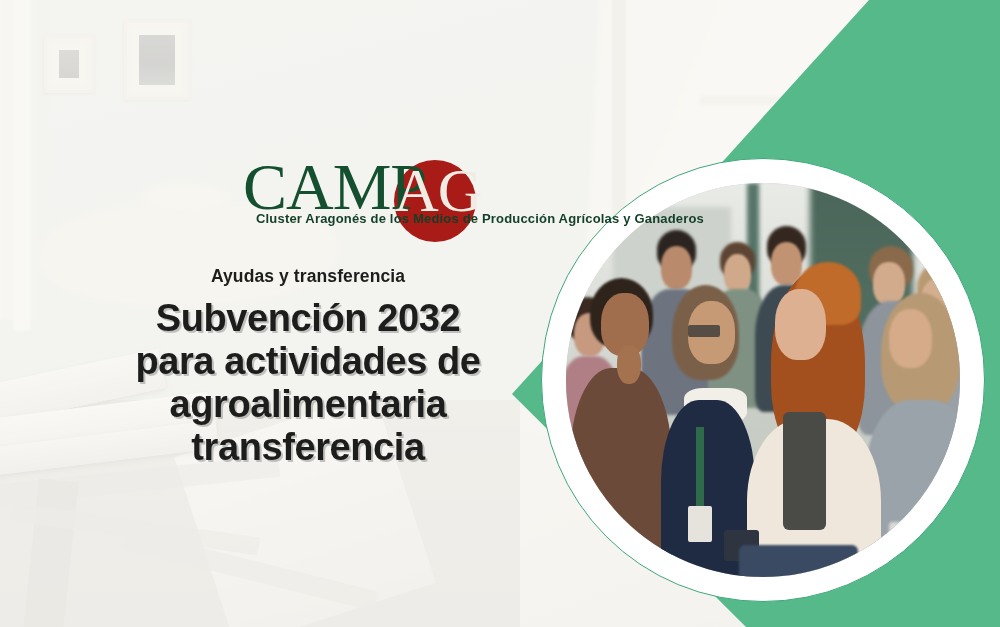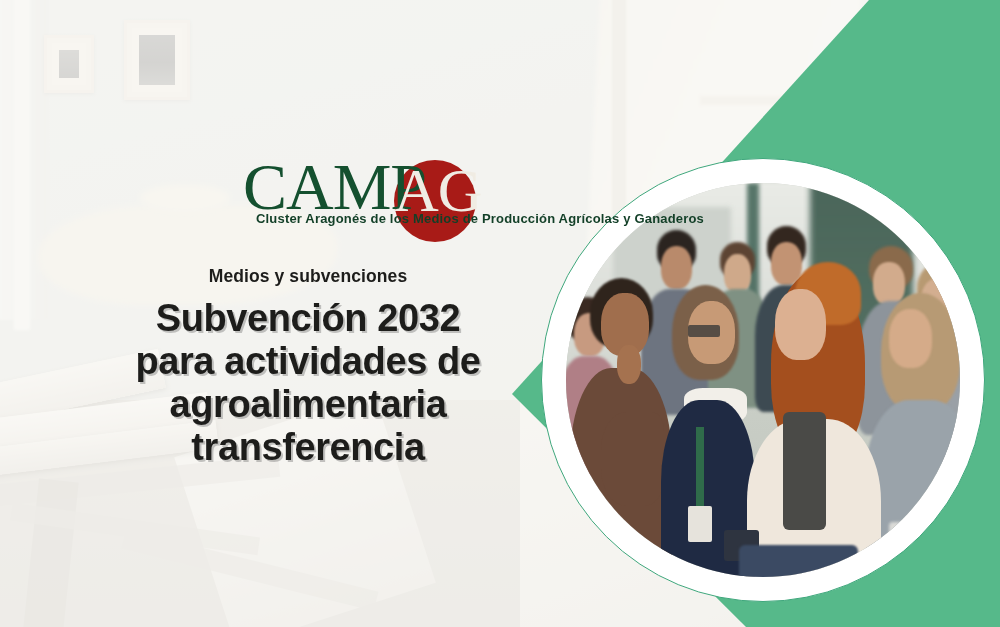--- a/index.html
+++ b/index.html
@@ -400,21 +400,21 @@
   </div>
 
   <div class="logo">
     <div class="logo-dot" style="background: rgb(168, 27, 23);"></div>
     <div class="logo-word" style="color: rgb(20, 80, 47);">CAMP</div>
     <div class="logo-ag" style="color: rgb(240, 236, 227);">AG</div>
     <div class="logo-tag">Cluster Aragonés de los Medios de Producción Agrícolas y Ganaderos</div>
   </div>
 
   <div class="copy">
-    <p class="eyebrow">Medios y subvenciones</p>
+    <p class="eyebrow">Ayudas y transferencia</p>
     <h1 class="headline">
       <span>Subvención 2032</span>
       <span>para actividades de</span>
       <span>agroalimentaria</span>
       <span>transferencia</span>
     </h1>
   </div>
 
 </div>
 

